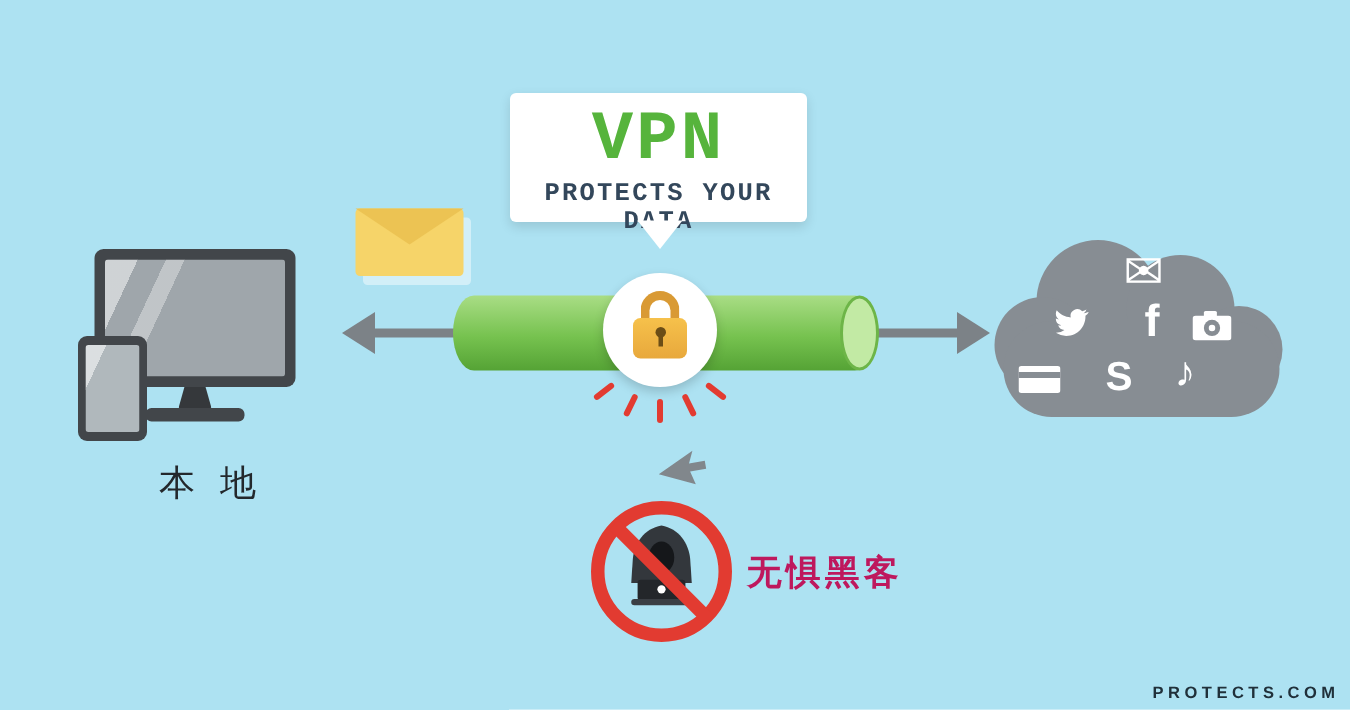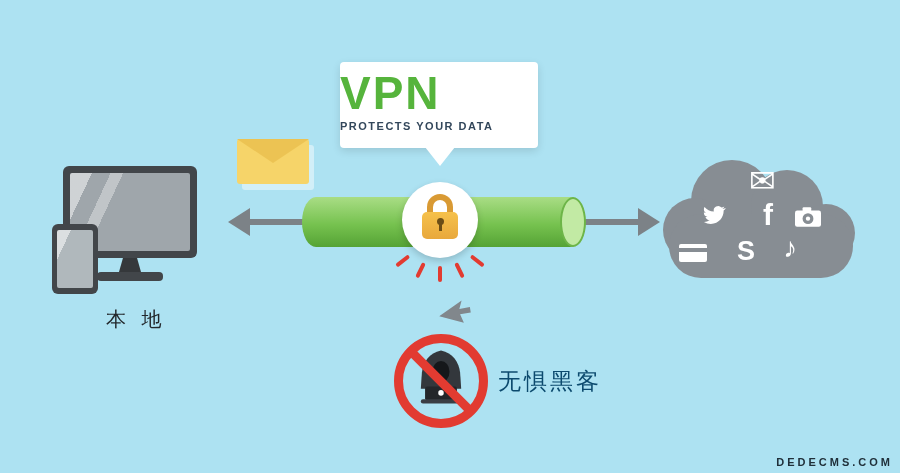--- a/index.html
+++ b/index.html
@@ -1,23 +1,23 @@
 <!DOCTYPE html>
 <html><head>
 <meta charset="utf-8">
 <style>
   html,body{margin:0;padding:0;}
   body{font-family:"Liberation Sans","DejaVu Sans",sans-serif;}
   .stage{position:relative;width:900px;height:473px;background:#ade2f2;overflow:hidden;}
 
   
   .callout{position:absolute;left:340px;top:62px;width:198px;height:86px;background:#ffffff;
-           border-radius:4px;box-shadow:0 3px 8px rgba(0,0,0,.12);text-align:left;}
+           border-radius:4px;box-shadow:0 3px 8px rgba(0,0,0,.12);text-align:center;font-family:Liberation Mono, monospace;}
   .callout .title{margin-top:6px;font-size:46px;font-weight:bold;color:#56b43c;letter-spacing:2px;line-height:1.1;}
-  .callout .subtitle{font-size:11px;font-weight:bold;color:#33475b;letter-spacing:1.5px;margin-top:1px;}
+  .callout .subtitle{font-size:17px;font-weight:bold;color:#33475b;letter-spacing:1.5px;margin-top:1px;}
   .callout-tail{position:absolute;left:425px;top:147px;width:0;height:0;
                 border-left:15px solid transparent;border-right:15px solid transparent;border-top:19px solid #ffffff;}
 
   
   .arrow-line{position:absolute;height:6px;background:#7c8287;top:219px;}
   .arrow-head{position:absolute;width:0;height:0;top:208px;}
   .arrow-head.left{border-top:14px solid transparent;border-bottom:14px solid transparent;border-right:22px solid #7c8287;}
   .arrow-head.right{border-top:14px solid transparent;border-bottom:14px solid transparent;border-left:22px solid #7c8287;}
   .tube{position:absolute;left:302px;top:197px;width:282px;height:50px;border-radius:14px/25px;
         background:linear-gradient(#a9dd85 0%,#76c24f 55%,#55a335 100%);}
@@ -46,35 +46,35 @@
 
   
   .cursor{position:absolute;left:446px;top:290px;width:28px;height:36px;transform:rotate(-75deg);}
 
   
   .no-sign{position:absolute;left:394px;top:334px;width:94px;height:94px;}
   .no-ring{position:absolute;left:0;top:0;width:94px;height:94px;border-radius:50%;
            border:9px solid #e23b31;box-sizing:border-box;}
   .no-slash{position:absolute;left:2px;top:43px;width:90px;height:9px;background:#e23b31;transform:rotate(45deg);z-index:3;}
   .hacker-svg{position:absolute;left:13px;top:12px;z-index:2;}
-  .hacker-label{position:absolute;left:498px;top:366px;font-size:23px;color:#0c4a6e;letter-spacing:3px;font-weight:400;}
+  .hacker-label{position:absolute;left:498px;top:366px;font-size:23px;color:#be185d;letter-spacing:3px;font-weight:700;}
 
   
   .monitor-frame{position:absolute;left:63px;top:166px;width:134px;height:92px;background:#42464a;border-radius:6px;
                  box-sizing:border-box;padding:7px;}
   .monitor-screen{width:100%;height:100%;background:#9fa6ab;border-radius:2px;
                   background-image:linear-gradient(115deg,rgba(255,255,255,.5) 0 14%,rgba(255,255,255,0) 14% 26%,rgba(255,255,255,.35) 26% 34%,rgba(255,255,255,0) 34%);}
   .monitor-neck{position:absolute;left:119px;top:258px;width:22px;height:14px;background:#35383b;
                 clip-path:polygon(18% 0,82% 0,100% 100%,0 100%);}
   .monitor-base{position:absolute;left:97px;top:272px;width:66px;height:9px;background:#42464a;border-radius:4px;}
   .tablet{position:absolute;left:52px;top:224px;width:46px;height:70px;background:#42464a;border-radius:6px;
           box-sizing:border-box;padding:6px 5px;}
   .tablet-screen{width:100%;height:100%;background:#b0b8bc;border-radius:2px;
                  background-image:linear-gradient(115deg,rgba(255,255,255,.55) 0 22%,rgba(255,255,255,0) 22%);}
-  .side-label{position:absolute;font-size:20px;color:#23282c;letter-spacing:5px;font-weight:500;}
+  .side-label{position:absolute;font-size:24px;color:#23282c;letter-spacing:5px;font-weight:500;}
   .label-local{left:106px;top:306px;}
   .label-cloud{left:726px;top:300px;}
 
   
   .cloud{position:absolute;left:663px;top:160px;width:196px;height:130px;}
   .cloud .bump{position:absolute;background:#878d93;border-radius:50%;}
   .cloud .base{position:absolute;left:6px;top:54px;width:184px;height:64px;background:#878d93;border-radius:32px;}
   .cloud-icon{position:absolute;color:#ffffff;}
   .glyph-email{left:86px;top:2px;font-size:32px;}
   .glyph-facebook{left:100px;top:38px;font-size:30px;font-weight:bold;}
@@ -180,16 +180,16 @@
       <svg width="28" height="19" viewBox="0 0 28 19">
         <rect x="0" y="0" width="28" height="18" rx="2" fill="#ffffff"></rect>
         <rect x="0" y="4" width="28" height="4" fill="#878d93"></rect>
       </svg>
     </div>
     <div class="cloud-icon glyph-skype">S</div>
     <div class="cloud-icon glyph-music">♪</div>
   </div>
 
   <div class="watermark">
-    <div class="wm2">DEDECMS.COM</div>
+    <div class="wm2">PROTECTS.COM</div>
   </div>
 
 </div>
 
 </body></html>

